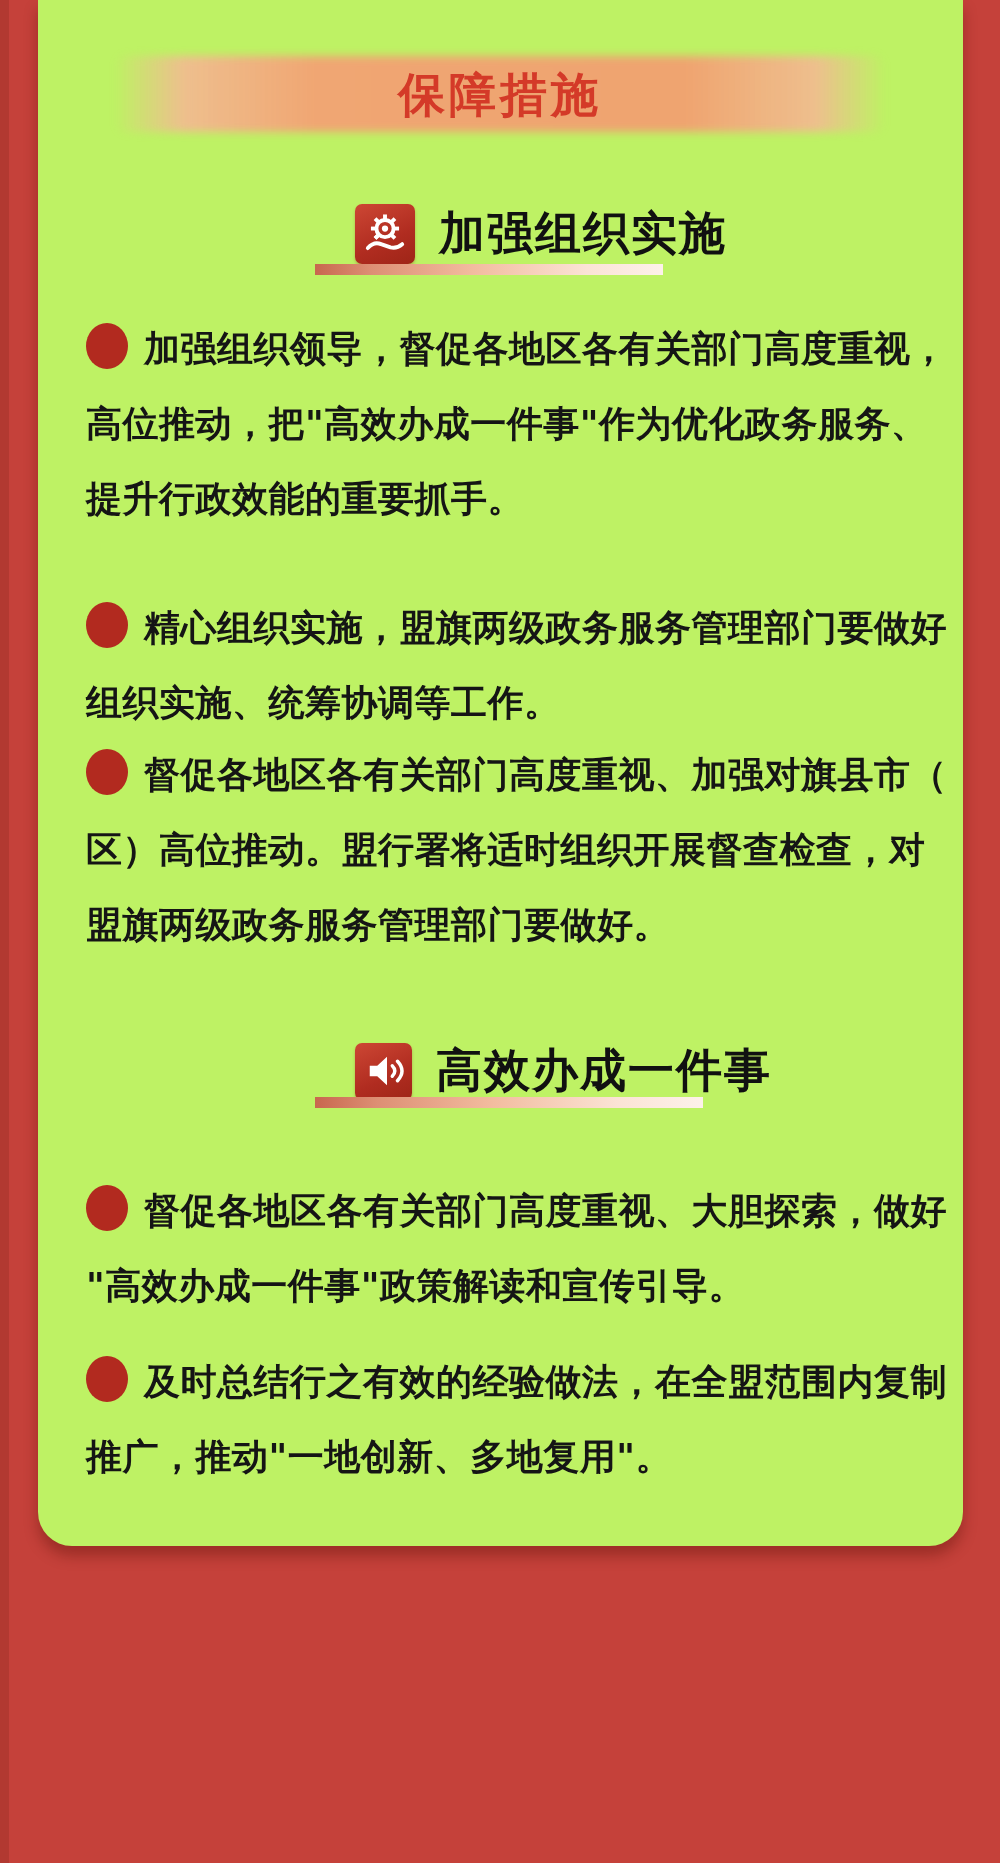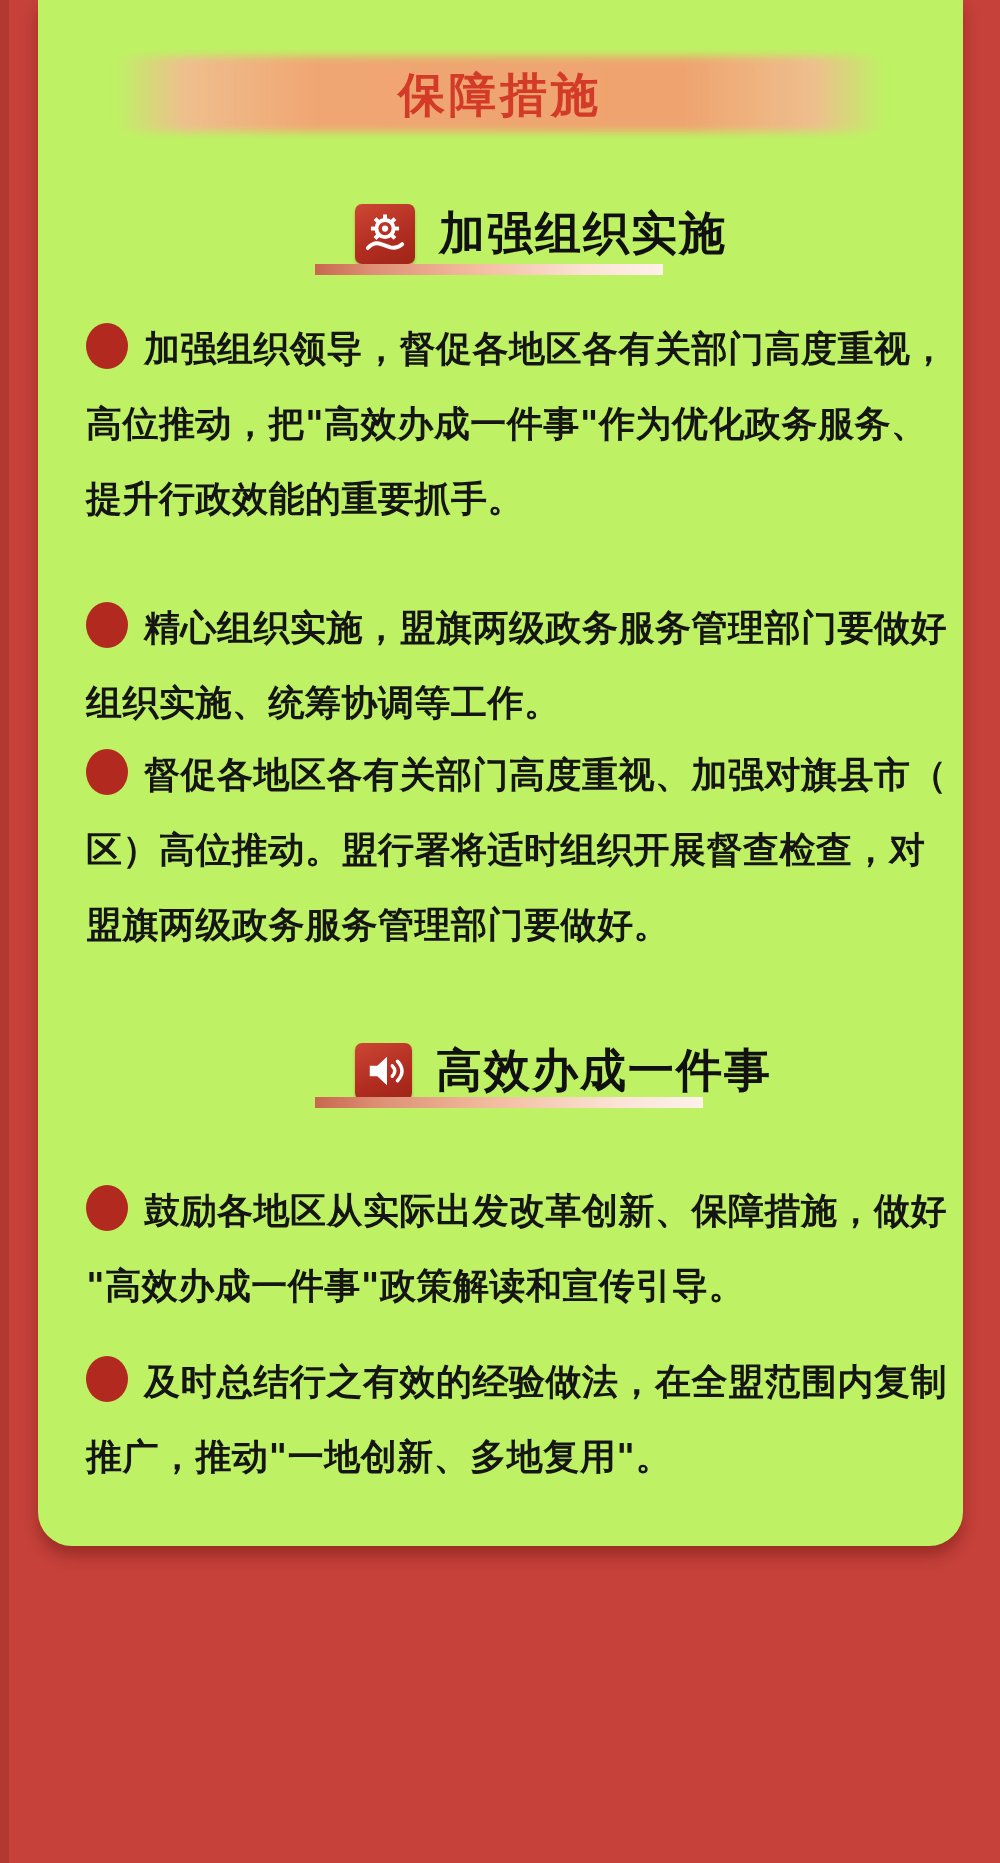--- a/index.html
+++ b/index.html
@@ -177,21 +177,21 @@
         <path d="M13 25 h10 l13 -12 v38 l-13 -12 h-10 z" fill="#ffffff"></path>
         <path d="M43 25 q7 7 0 14" stroke="#ffffff" stroke-width="4.5" fill="none" stroke-linecap="round"></path>
         <path d="M50 19 q12 13 0 26" stroke="#ffffff" stroke-width="4.5" fill="none" stroke-linecap="round"></path>
       </svg>
     </span>
     <span class="sec-title">高效办成一件事</span>
   </div>
   <div class="sec-underline" id="underline2"></div>
 
   <p class="bullet" id="p4">
-    <span class="line"><span class="dot"></span><span>鼓励各地区从实际出发改革创新、保障措施，做好</span></span><br>
+    <span class="line"><span class="dot"></span><span>督促各地区各有关部门高度重视、大胆探索，做好</span></span><br>
     <span class="line">"高效办成一件事"政策解读和宣传引导。</span>
   </p>
 
   <p class="bullet" id="p5">
     <span class="line"><span class="dot"></span><span>及时总结行之有效的经验做法，在全盟范围内复制</span></span><br>
     <span class="line">推广，推动"一地创新、多地复用"。</span>
   </p>
 
 </div>
 

